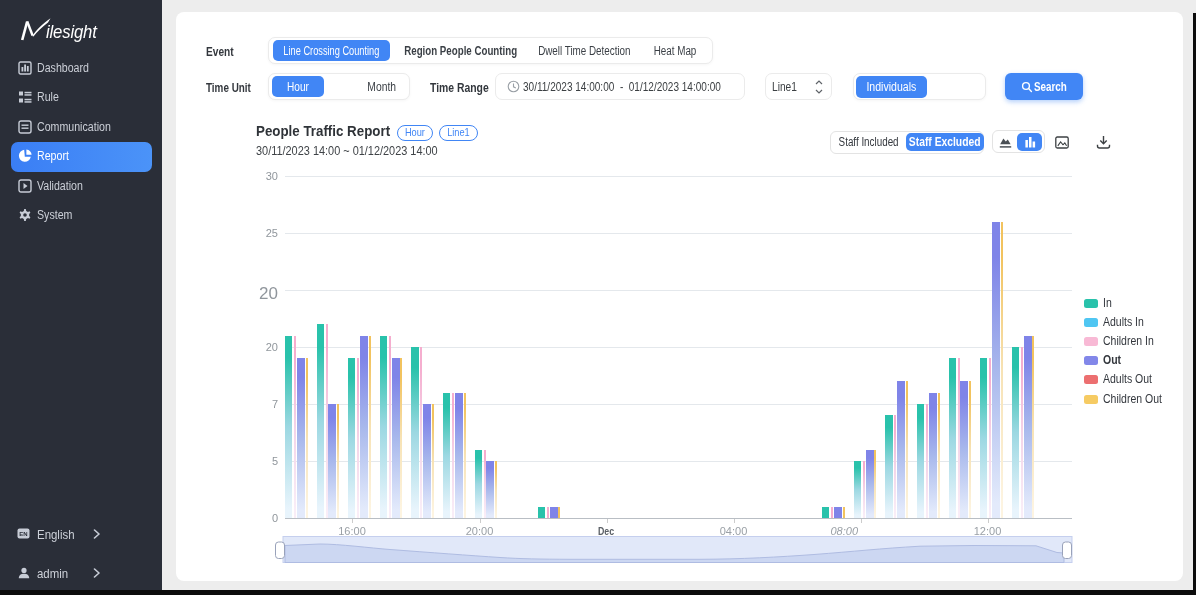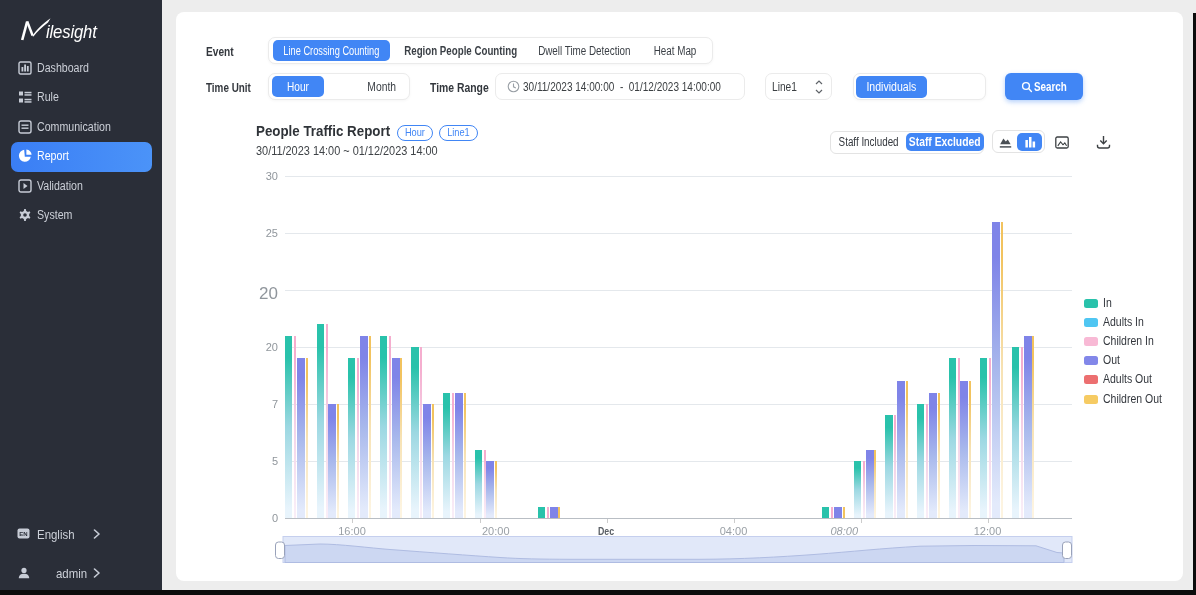--- a/index.html
+++ b/index.html
@@ -58,21 +58,21 @@
       <text x="6.5" y="8" font-size="6" font-weight="bold" fill="#2a2e38" text-anchor="middle" font-family="Liberation Sans">EN</text>
     </svg>
     <div style="position:absolute;left:37px;top:527px;line-height:15.3px;font-size:13px;font-weight:400;color:#ccd0d8;white-space:nowrap;"><span style="display:inline-block;transform:scaleX(0.88);transform-origin:0 50%;">English</span></div>
     <svg style="position:absolute;left:93px;top:529px;" width="8" height="10" viewBox="0 0 8 10">
       <path d="M1.5 1 L6 5 L1.5 9" fill="none" stroke="#c7ccd6" stroke-width="1.6" stroke-linecap="round" stroke-linejoin="round"></path>
     </svg>
     <svg style="position:absolute;left:18px;top:567px;" width="12" height="12" viewBox="0 0 12 12">
       <circle cx="6" cy="3.4" r="2.6" fill="#c7ccd6"></circle>
       <path d="M0.8 11.3 C0.8 8.2 3 6.8 6 6.8 C9 6.8 11.2 8.2 11.2 11.3 Z" fill="#c7ccd6"></path>
     </svg>
-    <div style="position:absolute;left:37px;top:566px;line-height:15.3px;font-size:13px;font-weight:400;color:#ccd0d8;white-space:nowrap;margin-left:19px;"><span style="display:inline-block;transform:scaleX(0.88);transform-origin:0 50%;">admin</span></div>
+    <div style="position:absolute;left:37px;top:566px;line-height:15.3px;font-size:13px;font-weight:400;color:#ccd0d8;white-space:nowrap;"><span style="display:inline-block;transform:scaleX(0.88);transform-origin:0 50%;">admin</span></div>
     <svg style="position:absolute;left:93px;top:568px;" width="8" height="10" viewBox="0 0 8 10">
       <path d="M1.5 1 L6 5 L1.5 9" fill="none" stroke="#c7ccd6" stroke-width="1.6" stroke-linecap="round" stroke-linejoin="round"></path>
     </svg>
 <div style="position:absolute;left:206px;top:43.5px;line-height:15.3px;font-size:13px;font-weight:bold;color:#33373d;white-space:nowrap;"><span style="display:inline-block;transform:scaleX(0.78);transform-origin:0 50%;">Event</span></div>
     <div style="position:absolute;left:268px;top:37px;width:445px;height:27px;background:#fff;border:1px solid #ebebeb;border-radius:7px;box-shadow:0 1px 3px rgba(0,0,0,0.04);"></div>
     <div style="position:absolute;left:272.5px;top:40px;width:117.5px;height:21px;background:#4186f5;border-radius:5px;"></div>
     <div style="position:absolute;left:221.5px;top:43.5px;width:220px;text-align:center;line-height:14.2px;font-size:12px;font-weight:400;color:#fff;white-space:nowrap;"><span style="display:inline-block;transform:scaleX(0.77);transform-origin:50% 50%;">Line Crossing Counting</span></div>
     <div style="position:absolute;left:351px;top:43.5px;width:220px;text-align:center;line-height:14.2px;font-size:12px;font-weight:700;color:#3a3f45;white-space:nowrap;"><span style="display:inline-block;transform:scaleX(0.81);transform-origin:50% 50%;">Region People Counting</span></div>
     <div style="position:absolute;left:474px;top:43.5px;width:220px;text-align:center;line-height:14.2px;font-size:12px;font-weight:400;color:#3a3f45;white-space:nowrap;"><span style="display:inline-block;transform:scaleX(0.82);transform-origin:50% 50%;">Dwell Time Detection</span></div>
     <div style="position:absolute;left:565.5px;top:43.5px;width:220px;text-align:center;line-height:14.2px;font-size:12px;font-weight:400;color:#3a3f45;white-space:nowrap;"><span style="display:inline-block;transform:scaleX(0.82);transform-origin:50% 50%;">Heat Map</span></div>
@@ -202,38 +202,38 @@
     <div style="position:absolute;left:989.2px;top:358.4px;width:2.0px;height:159.6px;background:linear-gradient(180deg,#f5aecf 0%,#f5aecf 12%,#f4d4e8 50%,#f9edf7 95%);"></div>
     <div style="position:absolute;left:992.0px;top:221.6px;width:8.0px;height:296.4px;background:linear-gradient(180deg,#7f84e8 0%,#7f84e8 12%,#a8b8ec 50%,#e3eafb 95%);"></div>
     <div style="position:absolute;left:1000.8px;top:221.6px;width:2.0px;height:296.4px;background:linear-gradient(180deg,#f2c35e 0%,#f2c35e 12%,#f7e2b4 50%,#fdf4e1 95%);"></div>
     <div style="position:absolute;left:1011.8px;top:347.0px;width:7.3px;height:171.0px;background:linear-gradient(180deg,#29c2ab 0%,#29c2ab 12%,#9cd8e2 50%,#e8f4fc 95%);"></div>
     <div style="position:absolute;left:1020.8px;top:347.0px;width:2.0px;height:171.0px;background:linear-gradient(180deg,#f5aecf 0%,#f5aecf 12%,#f4d4e8 50%,#f9edf7 95%);"></div>
     <div style="position:absolute;left:1023.6px;top:335.6px;width:8.0px;height:182.4px;background:linear-gradient(180deg,#7f84e8 0%,#7f84e8 12%,#a8b8ec 50%,#e3eafb 95%);"></div>
     <div style="position:absolute;left:1032.4px;top:335.6px;width:2.0px;height:182.4px;background:linear-gradient(180deg,#f2c35e 0%,#f2c35e 12%,#f7e2b4 50%,#fdf4e1 95%);"></div>
 <div style="position:absolute;left:285px;top:518px;width:787px;height:1px;background:#b9bec4;"></div>
 <div style="position:absolute;left:322.0px;top:524.5px;width:60px;text-align:center;font-size:11px;color:#9aa0a6;">16:00</div>
     <div style="position:absolute;left:352.0px;top:519px;width:1px;height:4px;background:#ccc;"></div>
-    <div style="position:absolute;left:449.5px;top:524.5px;width:60px;text-align:right;font-size:11px;color:#9aa0a6;">20:00</div>
+    <div style="position:absolute;left:449.5px;top:524.5px;width:60px;text-align:center;font-size:11px;color:#9aa0a6;">20:00</div>
     <div style="position:absolute;left:479.5px;top:519px;width:1px;height:4px;background:#ccc;"></div>
     <div style="position:absolute;left:496.5px;top:524.5px;width:220px;text-align:center;line-height:13.0px;font-size:11px;font-weight:bold;color:#5b6066;white-space:nowrap;"><span style="display:inline-block;transform:scaleX(0.8);transform-origin:50% 50%;">Dec</span></div>
     <div style="position:absolute;left:606.5px;top:519px;width:1px;height:4px;background:#ccc;"></div>
     <div style="position:absolute;left:703.5px;top:524.5px;width:60px;text-align:center;font-size:11px;color:#9aa0a6;">04:00</div>
     <div style="position:absolute;left:733.5px;top:519px;width:1px;height:4px;background:#ccc;"></div>
     <div style="position:absolute;left:830.5px;top:524.5px;width:60px;text-align:left;font-size:11px;color:#9aa0a6;font-style:italic;">08:00</div>
     <div style="position:absolute;left:860.5px;top:519px;width:1px;height:4px;background:#ccc;"></div>
     <div style="position:absolute;left:957.5px;top:524.5px;width:60px;text-align:center;font-size:11px;color:#9aa0a6;">12:00</div>
     <div style="position:absolute;left:987.5px;top:519px;width:1px;height:4px;background:#ccc;"></div>
 <div style="position:absolute;left:1084px;top:298.5px;width:14px;height:9px;border-radius:2.5px;background:#29c2ab;"></div>
     <div style="position:absolute;left:1103px;top:295.5px;line-height:14.8px;font-size:12.5px;font-weight:400;color:#33373d;white-space:nowrap;"><span style="display:inline-block;transform:scaleX(0.84);transform-origin:0 50%;">In</span></div>
     <div style="position:absolute;left:1084px;top:317.7px;width:14px;height:9px;border-radius:2.5px;background:#4fc6f2;"></div>
     <div style="position:absolute;left:1103px;top:314.7px;line-height:14.8px;font-size:12.5px;font-weight:400;color:#33373d;white-space:nowrap;"><span style="display:inline-block;transform:scaleX(0.84);transform-origin:0 50%;">Adults In</span></div>
     <div style="position:absolute;left:1084px;top:336.9px;width:14px;height:9px;border-radius:2.5px;background:#f8b9d5;"></div>
     <div style="position:absolute;left:1103px;top:333.9px;line-height:14.8px;font-size:12.5px;font-weight:400;color:#33373d;white-space:nowrap;"><span style="display:inline-block;transform:scaleX(0.84);transform-origin:0 50%;">Children In</span></div>
     <div style="position:absolute;left:1084px;top:356.1px;width:14px;height:9px;border-radius:2.5px;background:#8287e9;"></div>
-    <div style="position:absolute;left:1103px;top:353.1px;line-height:14.8px;font-size:12.5px;font-weight:400;color:#33373d;white-space:nowrap;"><span style="display:inline-block;transform:scaleX(0.84);transform-origin:0 50%;">Out</span></div>
+    <div style="position:absolute;left:1103px;top:353.1px;line-height:14.8px;font-size:12.5px;font-weight:700;color:#33373d;white-space:nowrap;"><span style="display:inline-block;transform:scaleX(0.84);transform-origin:0 50%;">Out</span></div>
     <div style="position:absolute;left:1084px;top:375.3px;width:14px;height:9px;border-radius:2.5px;background:#ec6f70;"></div>
     <div style="position:absolute;left:1103px;top:372.3px;line-height:14.8px;font-size:12.5px;font-weight:400;color:#33373d;white-space:nowrap;"><span style="display:inline-block;transform:scaleX(0.84);transform-origin:0 50%;">Adults Out</span></div>
     <div style="position:absolute;left:1084px;top:394.5px;width:14px;height:9px;border-radius:2.5px;background:#f6cb63;"></div>
     <div style="position:absolute;left:1103px;top:391.5px;line-height:14.8px;font-size:12.5px;font-weight:400;color:#33373d;white-space:nowrap;"><span style="display:inline-block;transform:scaleX(0.84);transform-origin:0 50%;">Children Out</span></div>
 <svg style="position:absolute;left:274px;top:536px;" width="800" height="28" viewBox="0 0 800 28">
 <rect x="9" y="0.5" width="789" height="26" fill="#e1e8f9" stroke="#c5cfee" stroke-width="1"></rect>
 <path d="M11,9.5 L46,8 C66,8 96,12 116,13.5 C156,16.5 196,19.5 226,21.5 C246,22.8 266,23.2 296,23.3 L426,23.3 C466,23.2 506,21 540,18.5 C580,15.5 606,12.5 646,10.2 L700,9.5 L762,9.8 L783,16.5 L790,17 L790,26.5 L11,26.5 Z" fill="#ccd7f2" stroke="#afbce2" stroke-width="1"></path>
 <rect x="1.5" y="6" width="9" height="16.5" rx="3" fill="#ffffff" stroke="#99a2ba" stroke-width="1"></rect>
 <rect x="788.5" y="6" width="9" height="16.5" rx="3" fill="#ffffff" stroke="#99a2ba" stroke-width="1"></rect>
 </svg>

